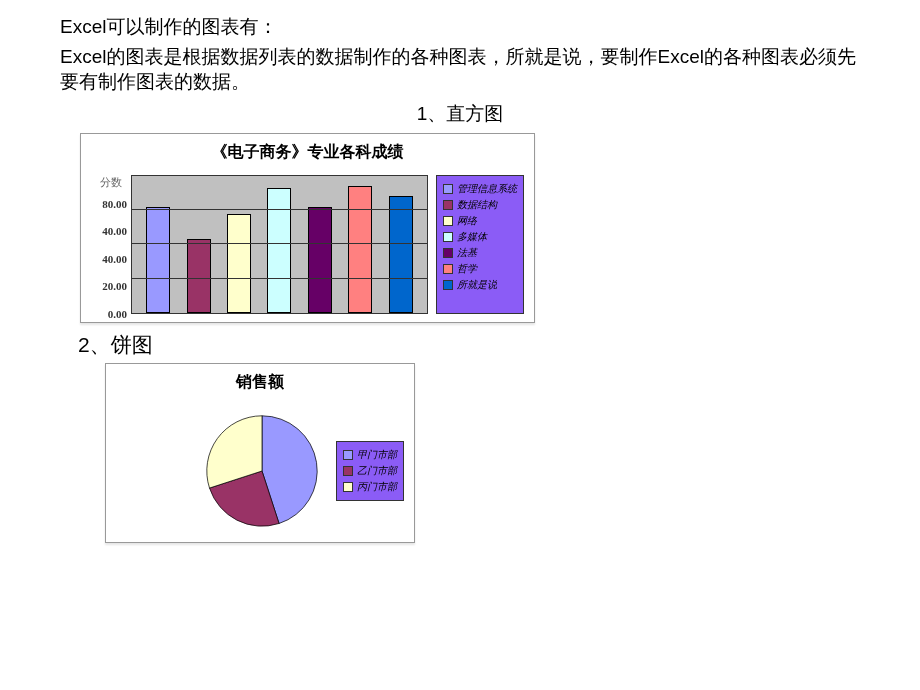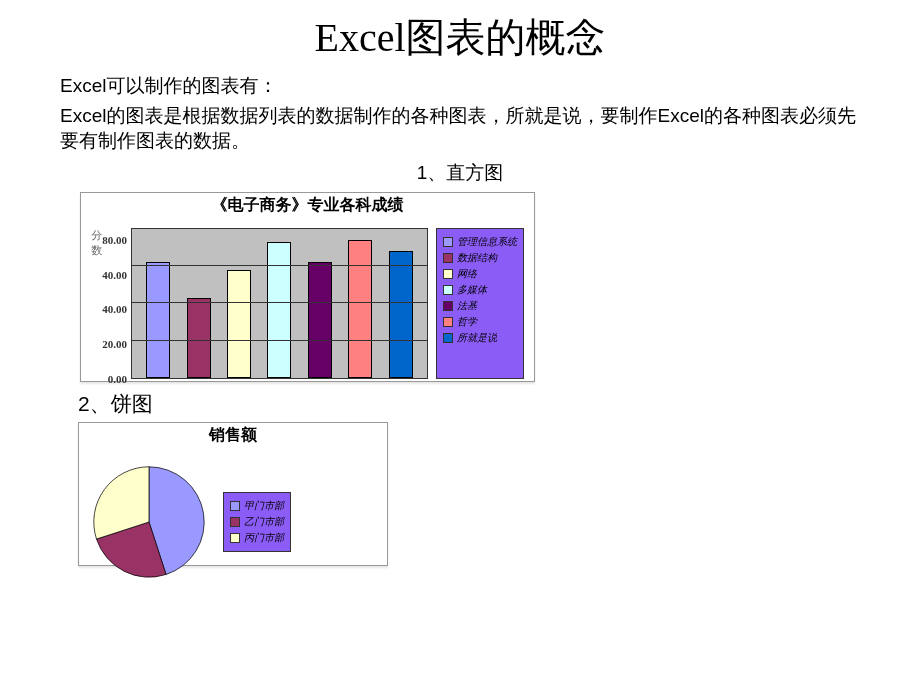--- a/index.html
+++ b/index.html
@@ -14,31 +14,31 @@
     .page { padding: 10px 60px; }
     h1 { font-size: 40px; font-weight: normal; text-align: center; font-family: "Times New Roman", SimSun, serif; margin-bottom: 8px; }
     .para { font-size: 19px; line-height: 1.35; margin: 4px 0; }
     .sub { font-size: 19px; margin: 6px 0 6px 0; text-align: center; }
     .sub2 { font-size: 21px; margin: 8px 0 4px 18px; }
     
     .chart-card {
       border: 1px solid #999;
       background: #fff;
       display: flex;
-      padding: 2px 10px;
+      padding: 8px 10px;
       align-items: center;
       box-shadow: 0 2px 2px rgba(0,0,0,0.1);
       gap: 10px;
       margin-left: 20px;
     }
     .bar-card { width: 455px; height: 190px; flex-direction: column; }
     .bar-title { font-family: SimSun, serif; font-weight: bold; font-size: 16px; margin-bottom: 2px; }
     .bar-body { display: flex; width: 100%; flex: 1; gap: 8px; }
     .bar-plot-wrap { display: flex; flex: 1; }
-    .y-col { display: flex; flex-direction: row; font-size: 11px; color: #333; width: 40px; font-family: SimSun, serif; }
+    .y-col { display: flex; flex-direction: column; font-size: 11px; color: #333; width: 40px; font-family: SimSun, serif; }
     .y-label { font-size: 11px; color: #666; text-align: center; margin-bottom: 2px; font-family: SimSun, serif; }
     .y-ticks { flex: 1; display: flex; flex-direction: column-reverse; justify-content: space-between; text-align: right; padding-right: 4px; }
     .y-ticks div { transform: translateY(50%); font-weight: bold; }
     .plot-area {
       flex: 1;
       position: relative;
       background: #c0c0c0;
       border: 1px solid #333;
     }
     .grid-line { position: absolute; left: 0; right: 0; border-top: 1px solid #333; }
@@ -49,30 +49,29 @@
       border: 1px solid #333;
       background: #8b5cf6;
       padding: 4px 6px;
       font-size: 10px;
       font-family: SimSun, serif;
       font-style: italic;
     }
     .legend-row { display: flex; align-items: center; gap: 4px; margin: 2px 0; white-space: nowrap; }
     .swatch { width: 10px; height: 10px; border: 1px solid #333; flex-shrink: 0; }
     
-    .pie-card { width: 310px; height: 144px; flex-direction: column; margin-left: 18px; }
+    .pie-card { width: 310px; height: 180px; flex-direction: column; margin-left: 45px; }
     .pie-title { font-family: SimSun, serif; font-weight: bold; font-size: 16px; margin-bottom: 6px; }
-    .pie-body { display: flex; width: 100%; flex: 1; align-items: center; gap: 14px; justify-content: flex-start; }
+    .pie-body { display: flex; width: 100%; flex: 1; align-items: center; gap: 14px; justify-content: flex-end; }
     .pie-svg { width: 120px; height: 120px; }
   </style>
 </head>
 <body>
 
 <div class="page">
-  <h1>Excel图表的概念</h1>
   <p class="para">Excel可以制作的图表有：</p>
   <p class="para">Excel的图表是根据数据列表的数据制作的各种图表，所就是说，要制作Excel的各种图表必须先要有制作图表的数据。</p>
   <p class="sub">1、直方图</p>
 
   <div class="chart-card bar-card">
     <div class="bar-title">《电子商务》专业各科成绩</div>
     <div class="bar-body">
       <div class="bar-plot-wrap">
         <div class="y-col">
           <div class="y-label">分数</div>

